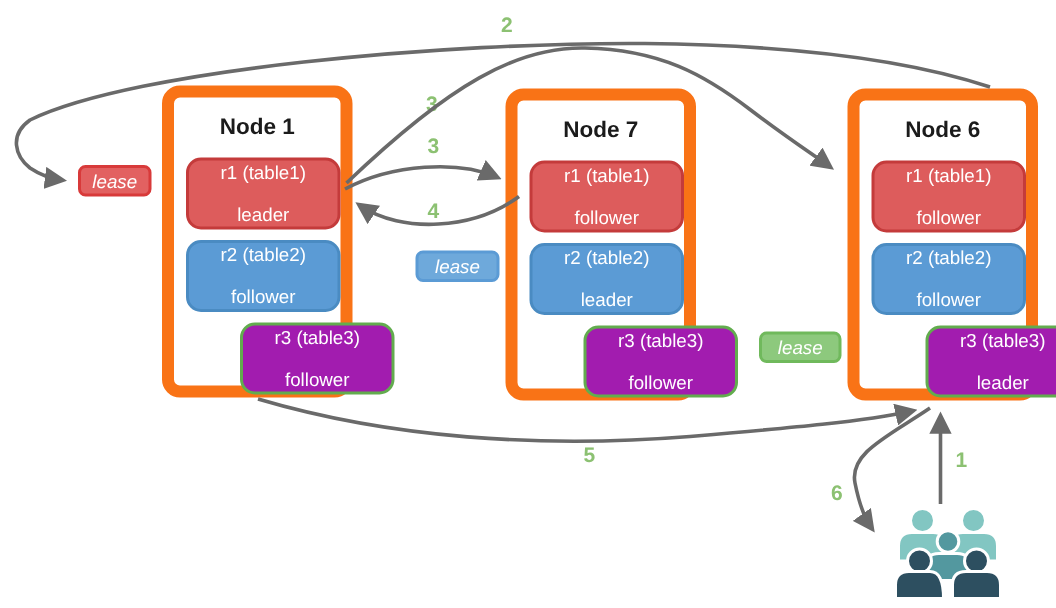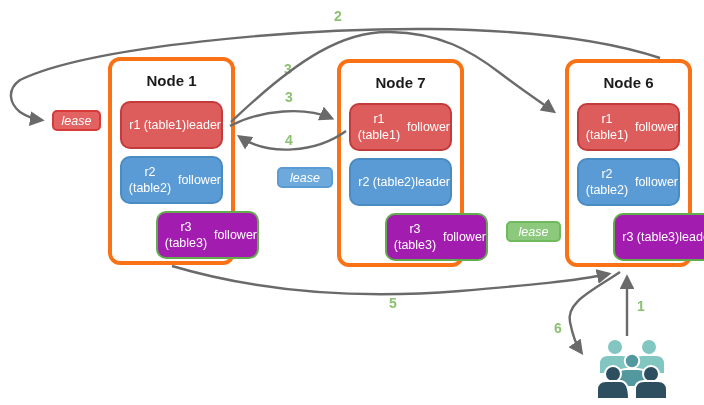--- a/index.html
+++ b/index.html
@@ -2,29 +2,29 @@
 <html><head>
 <meta charset="utf-8">
 <style>
   html,body{margin:0;padding:0;background:#ffffff;}
   #canvas{
     position:relative;width:704px;height:405px;background:#ffffff;overflow:hidden;
     font-family:"Liberation Sans","DejaVu Sans",sans-serif;
   }
   .node{
     position:absolute;width:127px;height:208px;background:#ffffff;
-    border:4px solid #f97316;border-radius:12px;box-sizing:border-box;
+    border:8px solid #f97316;border-radius:12px;box-sizing:border-box;
   }
   .node-title{
     margin-top:11px;text-align:center;font-size:15px;font-weight:bold;color:#1b1b1b;
   }
   .replica{
     position:absolute;left:8px;width:103px;height:48px;border-radius:10px;
     border:2px solid;box-sizing:border-box;color:#ffffff;font-size:12.5px;line-height:1.3;
-    display:flex;flex-direction:row;justify-content:flex-end;align-items:center;text-align:center;
+    display:flex;flex-direction:column;justify-content:space-between;align-items:center;text-align:center;
   }
   .replica.red{background:#dd5c5c;border-color:#c43b3b;}
   .replica.blue{background:#5b9bd5;border-color:#4a8bc2;}
   .replica.green{background:#a21caf;border-color:#62ac4e;margin-left:36px;}
   .r-pos-0{top:40px;}
   .r-pos-1{top:95px;}
   .r-pos-2{top:150px;}
   .lease{
     position:absolute;border:2px solid;border-radius:5px;box-sizing:border-box;
     color:#ffffff;font-size:12.5px;display:flex;align-items:center;justify-content:center;font-style:italic;

